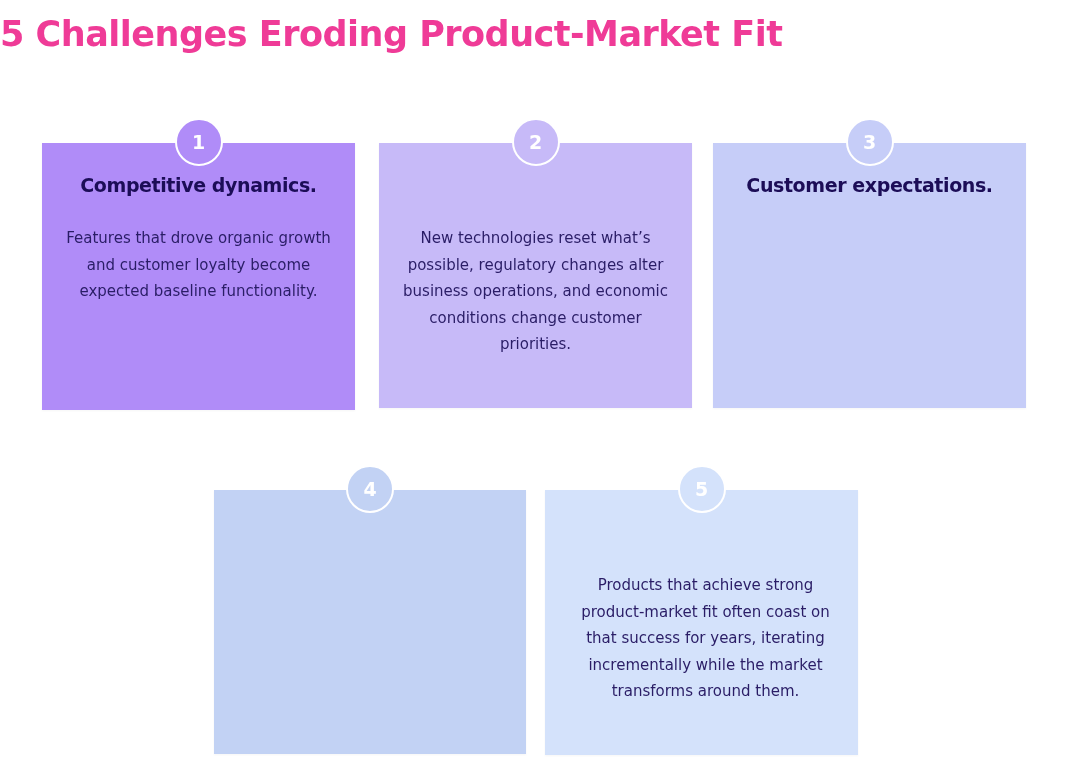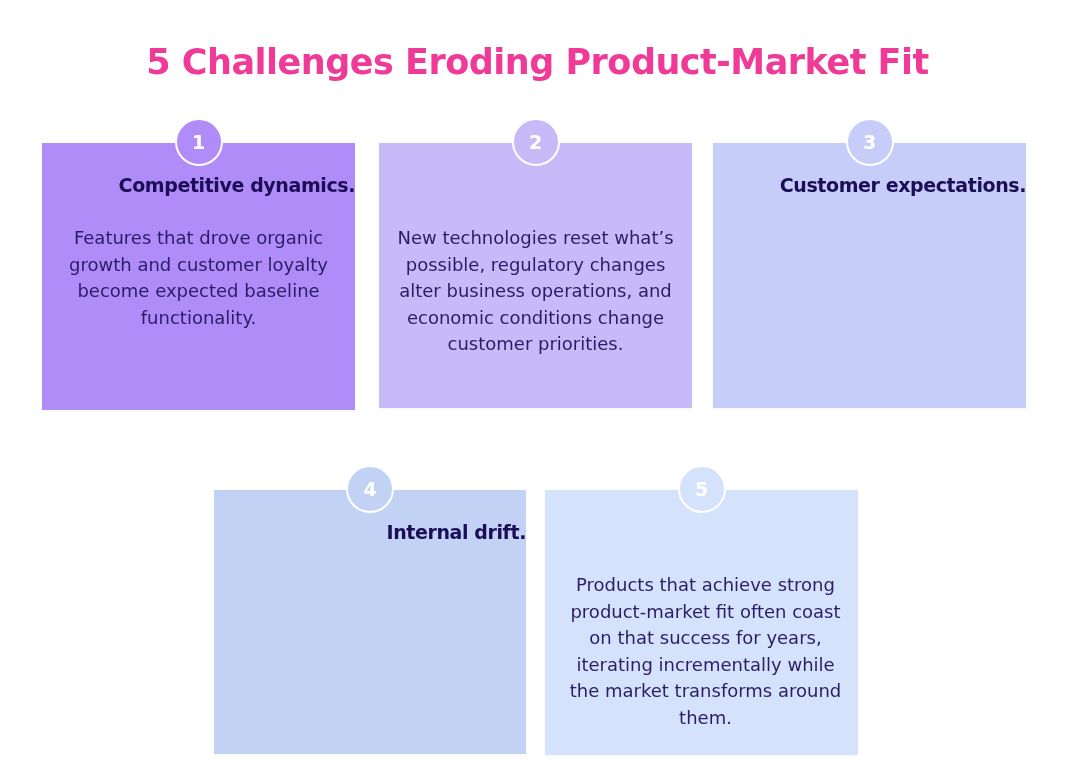--- a/index.html
+++ b/index.html
@@ -1,40 +1,40 @@
 <!DOCTYPE html>
 <html><head>
   <meta charset="utf-8">
   <style>
     html, body { margin: 0; padding: 0; background: #ffffff; }
     body { width: 1075px; height: 776px; position: relative; overflow: hidden; font-family: "DejaVu Sans", sans-serif; }
     .title {
-      position: absolute; left: 0; top: 14px; width: 1075px; text-align: center;
+      position: absolute; left: 0; top: 14px; width: 1075px; text-align: left;
       font-family: "DejaVu Sans", sans-serif; font-weight: bold; font-size: 35px;
-      letter-spacing: -0.5px; color: #ef3b97; margin-top: 28px;
+      letter-spacing: -0.5px; color: #ef3b97;
     }
     .card {
       position: absolute; width: 313px; height: 266px;
       box-shadow: 0 1px 2px rgba(0,0,0,0.04);
     }
     .badge {
       position: absolute; left: 50%; top: -25px; width: 44px; height: 44px;
       margin-left: -24px; border-radius: 50%; border: 2px solid #ffffff;
       display: flex; align-items: center; justify-content: center;
       color: #ffffff; font-weight: bold; font-size: 19px;
       font-family: "DejaVu Sans", sans-serif;
     }
     .card-title {
-      position: absolute; left: 0; right: 0; top: 31px; text-align: right;
+      position: absolute; left: 0; right: 0; top: 31px; text-align: center;
       font-family: "DejaVu Sans", sans-serif; font-weight: bold; font-size: 19px;
       letter-spacing: -0.4px; color: #1c0d57; white-space: nowrap;
     }
     .card-body {
       position: absolute; left: 18px; right: 18px; top: 82px; text-align: center;
-      font-family: "DejaVu Sans", sans-serif; font-size: 18px; line-height: 26.6px;
+      font-family: "DejaVu Sans", sans-serif; font-size: 15px; line-height: 26.6px;
       color: #2a1d66;
     }
   </style>
 </head>
 <body>
 
 <div class="title">5 Challenges Eroding Product-Market Fit</div>
 
 <div class="card" style="left: 42px; top: 143px; height: 267px; background: rgb(176, 140, 248);">
   <div class="badge" style="background: rgb(176, 140, 248);">1</div>
@@ -47,19 +47,18 @@
   <div class="card-body">New technologies reset what’s possible, regulatory changes alter business operations, and economic conditions change customer priorities.</div>
 </div>
 
 <div class="card" style="left: 713px; top: 143px; height: 265px; background: rgb(198, 205, 248);">
   <div class="badge" style="background: rgb(198, 205, 248);">3</div>
   <div class="card-title">Customer expectations.</div>
 </div>
 
 <div class="card" style="left: 214px; top: 490px; height: 264px; width: 312px; background: rgb(194, 210, 244);">
   <div class="badge" style="background: rgb(194, 210, 244);">4</div>
-  <div class="card-title">Internal drift.</div>
 </div>
 
 <div class="card" style="left: 545px; top: 490px; height: 265px; background: rgb(212, 226, 251);">
   <div class="badge" style="background: rgb(212, 226, 251);">5</div>
   <div class="card-body" style="left:14px; right:14px;margin-left:8px;">Products that achieve strong product-market fit often coast on that success for years, iterating incrementally while the market transforms around them.</div>
 </div>
 
 </body></html>

